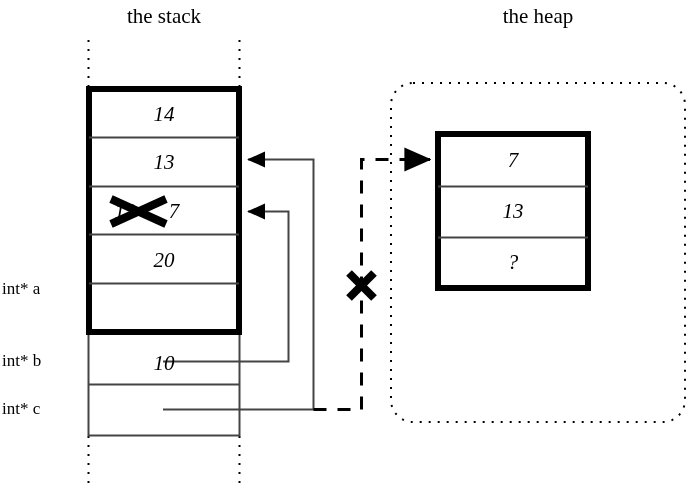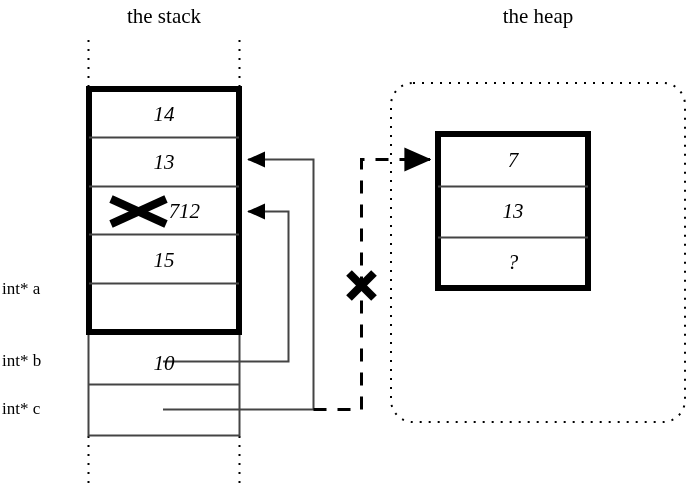--- a/index.html
+++ b/index.html
@@ -113,25 +113,25 @@
   </svg>
 
   <div class="lbl title" style="left:390px; top:6px; width:296px;">the heap</div>
 
   <div class="lbl title" style="left:88px; top:6px; width:152px;">the stack</div>
 
   <div class="lbl cellval" style="left:89px; top:104px; width:150px;">14</div>
 
   <div class="lbl cellval" style="left:89px; top:152px; width:150px;">13</div>
 
-  <div class="lbl cellval" style="left:50px; top:201px; width:150px;text-align:right;">12</div>
+  <div class="lbl cellval" style="left:50px; top:201px; width:150px;">12</div>
 
   <div class="lbl cellval" style="left:144px; top:201px; width:60px;">7</div>
 
-  <div class="lbl cellval" style="left:89px; top:250px; width:150px;">15</div>
+  <div class="lbl cellval" style="left:89px; top:250px; width:150px;">20</div>
 
   <div class="lbl cellval" style="left:89px; top:309px; width:150px;margin-top:44px;">10</div>
 
   <div class="lbl varlabel" style="left:2px; top:280px;">int* a</div>
 
   <div class="lbl varlabel" style="left:2px; top:352px;">int* b</div>
 
   <div class="lbl varlabel" style="left:2px; top:400px;">int* c</div>
 
   <div class="lbl cellval" style="left:438px; top:150px; width:150px;">7</div>

